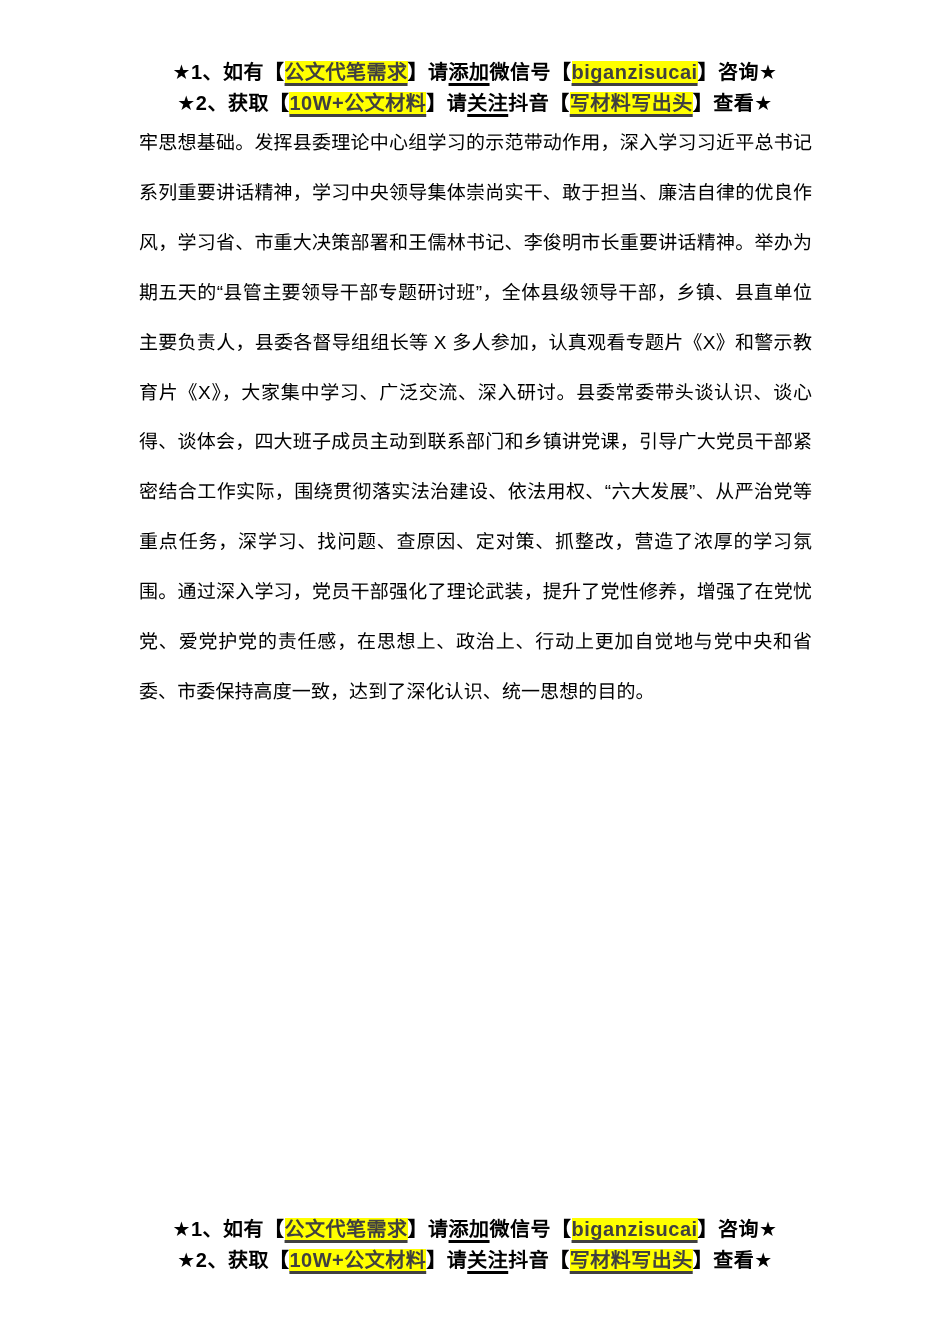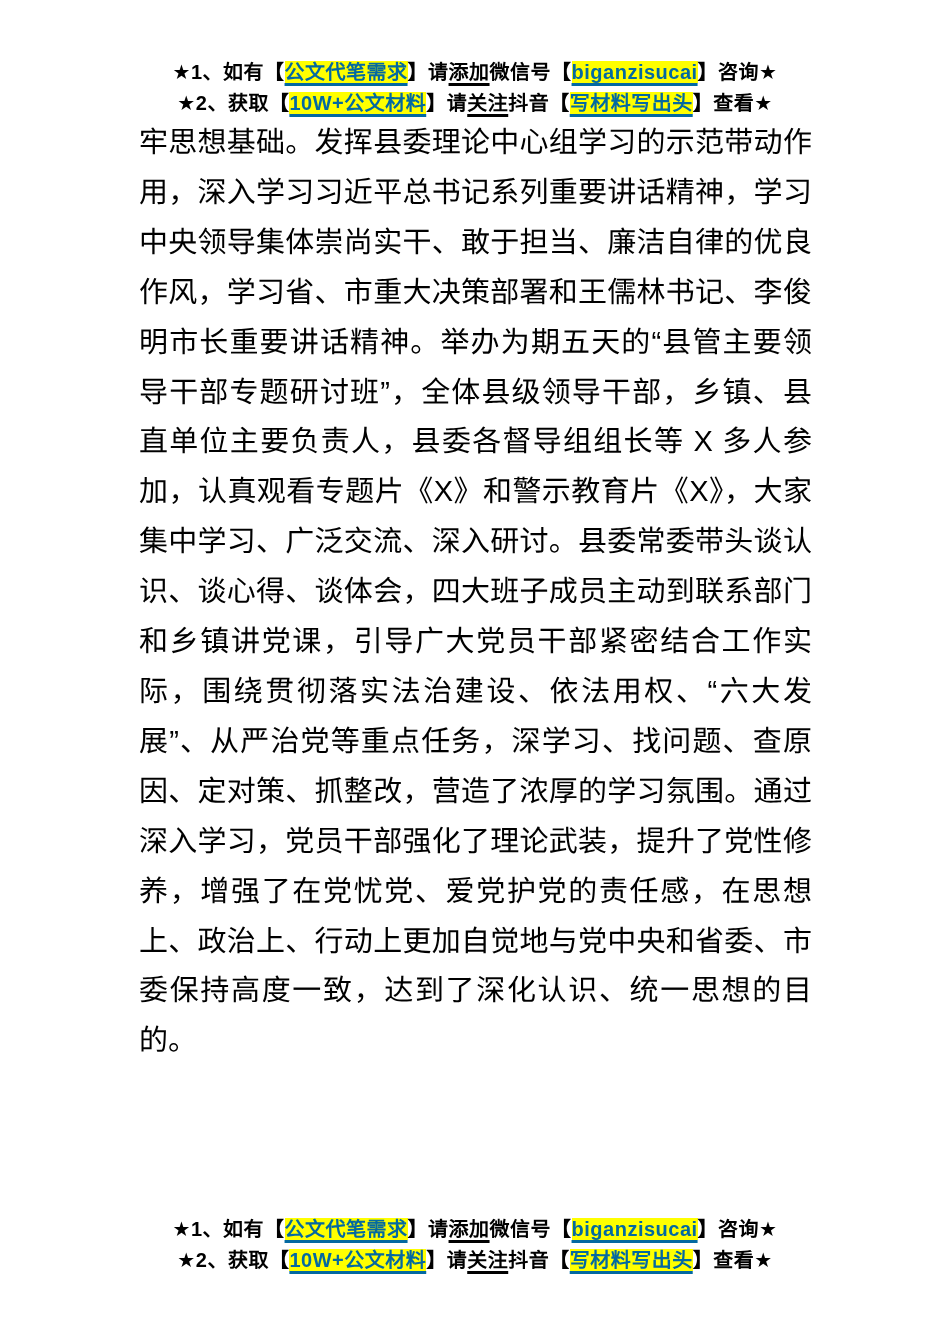--- a/index.html
+++ b/index.html
@@ -25,33 +25,33 @@
     font-weight: bold;
     font-size: 20px;
     line-height: 31px;
     letter-spacing: 0.5px;
     white-space: nowrap;
   }
   .ad-banner.top    { top: 57px; }
   .ad-banner.bottom { top: 1214px; }
   .ad-line { display: block; }
   .hl  { background: #ffff00; }
-  .red { color: #0369a1; }
+  .red { color: #404040; }
   .ul  {
     text-decoration: underline;
     text-decoration-thickness: 2.5px;
     text-underline-offset: 4px;
   }
   
   .doc-body {
     position: absolute;
     left: 139px;
     top: 118px;
     width: 673px;
-    font-size: 29px;
+    font-size: 19px;
     line-height: 49.9px;
     text-align: justify;
     letter-spacing: 0.1px;
     font-weight: 400;
   }
   .doc-body p { margin: 0; padding: 0; }
   .doc-body p.indent { text-indent: 2em; }
 </style>
 </head>
 <body>

